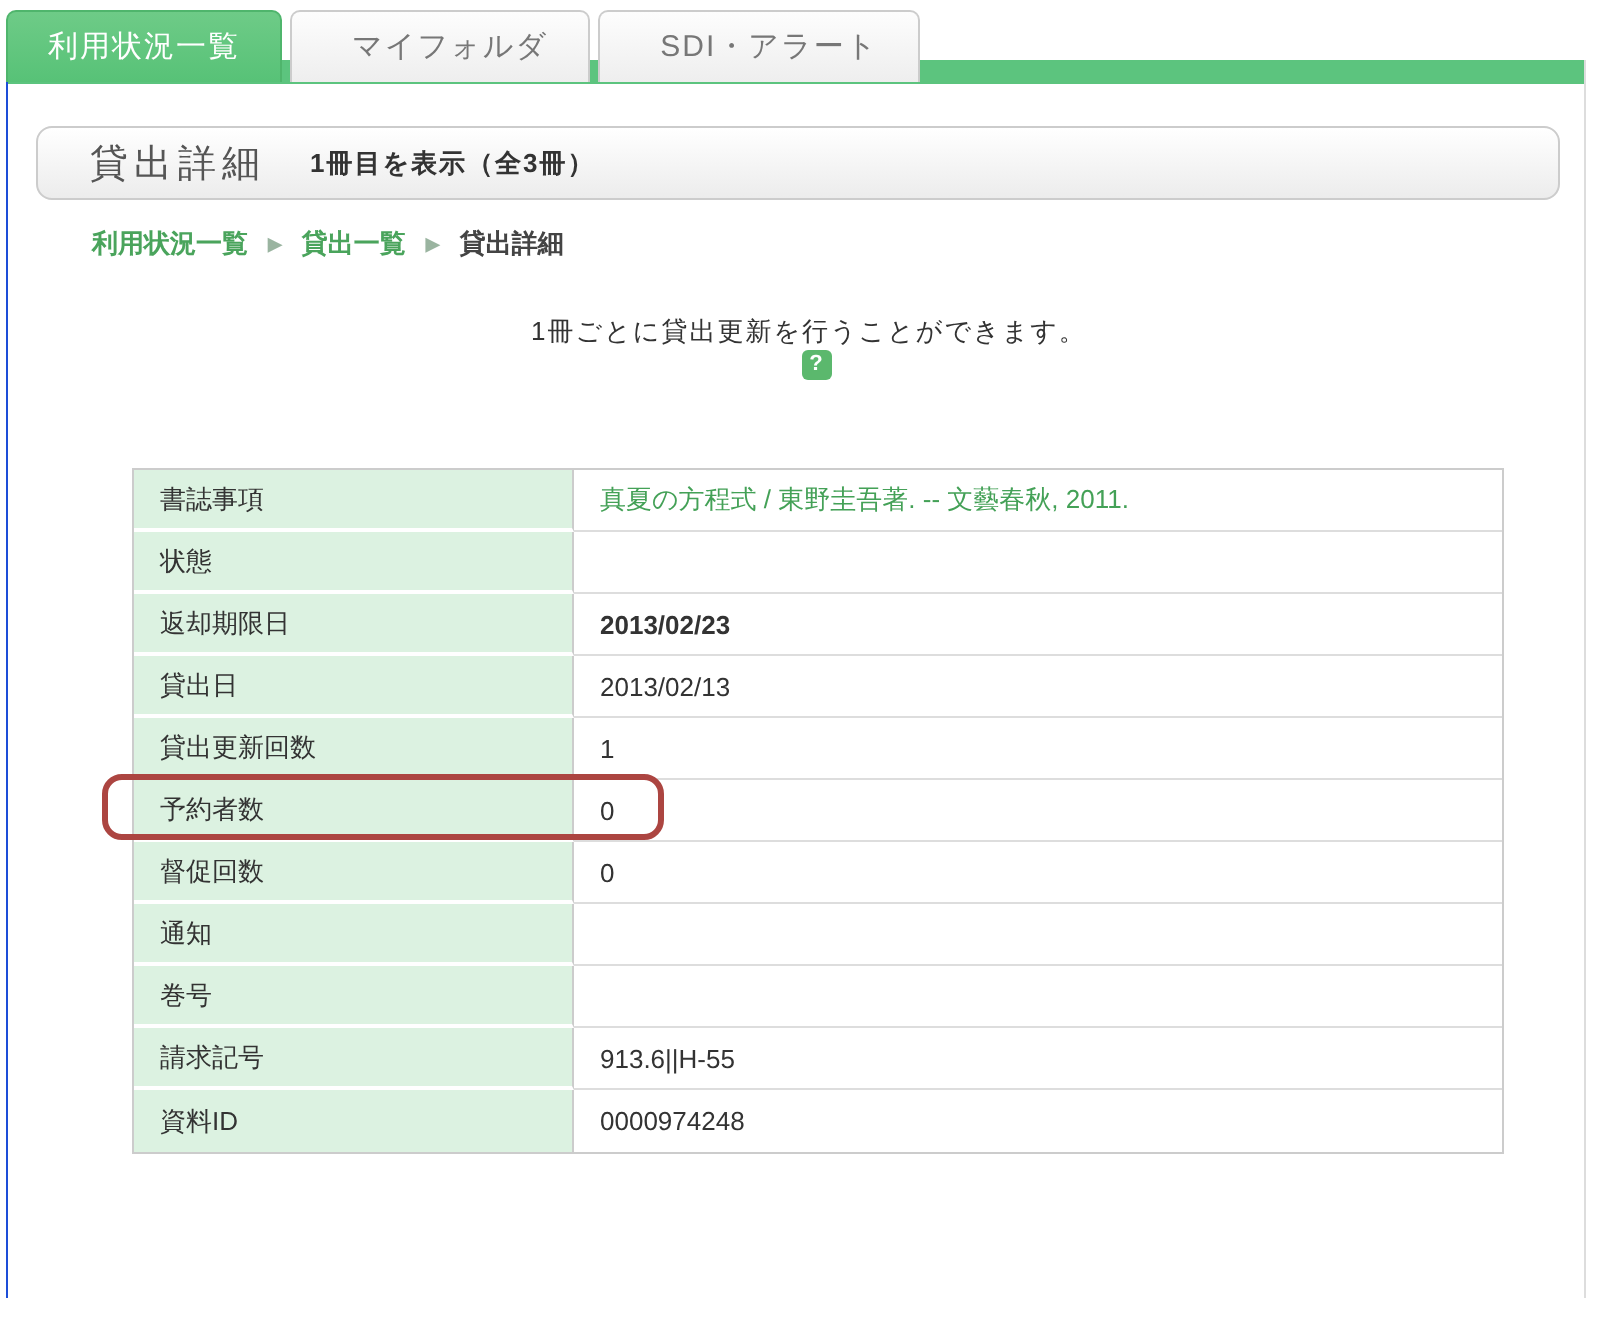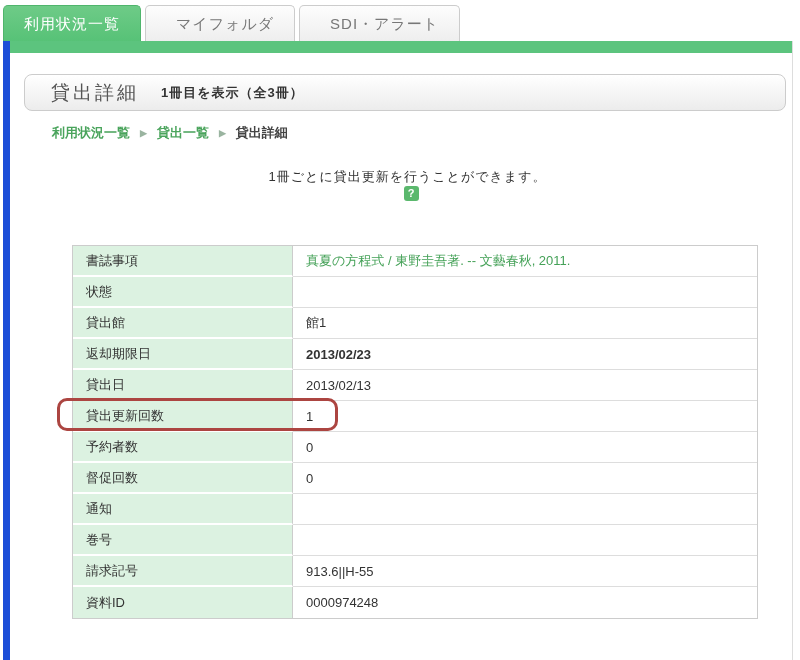--- a/index.html
+++ b/index.html
@@ -23,22 +23,22 @@
     background:linear-gradient(#6ecb87,#57c277);
     color:#fff; border:1px solid #4fb56c; border-bottom:none;
   }
   .tab-inactive {
     background:linear-gradient(#fdfdfd,#eeeeee);
     color:#777; border:1px solid #cccccc; border-bottom:none;padding-left:30px;
   }
 
   
   .container {
-    position:absolute; top:41px; left:3px; width:790px; height:619px;
-    border-left:7px solid #1d4ed8; border-right:1px solid #dddddd;
+    position:absolute; top:30px; left:3px; width:790px; height:619px;
+    border-left:1px solid #1d4ed8; border-right:1px solid #dddddd;
     background:#ffffff;
   }
   .greenbar { height:12px; background:#5cc47e; }
 
   
   .title-box {
     margin:21px 12px 0 14px; height:37px; width:762px;
     border:1px solid #cccccc; border-radius:8px;
     background:linear-gradient(#ffffff,#ececec);
     display:flex; align-items:center; padding-left:26px;
@@ -118,24 +118,20 @@
       <tbody>
         <tr>
           <th>書誌事項</th>
           <td><span class="value-link">真夏の方程式 / 東野圭吾著. -- 文藝春秋, 2011.</span></td>
         </tr>
         <tr>
           <th>状態</th>
           <td></td>
         </tr>
         <tr>
-          <th>貸出館</th>
-          <td>館1</td>
-        </tr>
-        <tr>
           <th>返却期限日</th>
           <td class="value-bold">2013/02/23</td>
         </tr>
         <tr>
           <th>貸出日</th>
           <td>2013/02/13</td>
         </tr>
         <tr>
           <th>貸出更新回数</th>
           <td>1</td>

